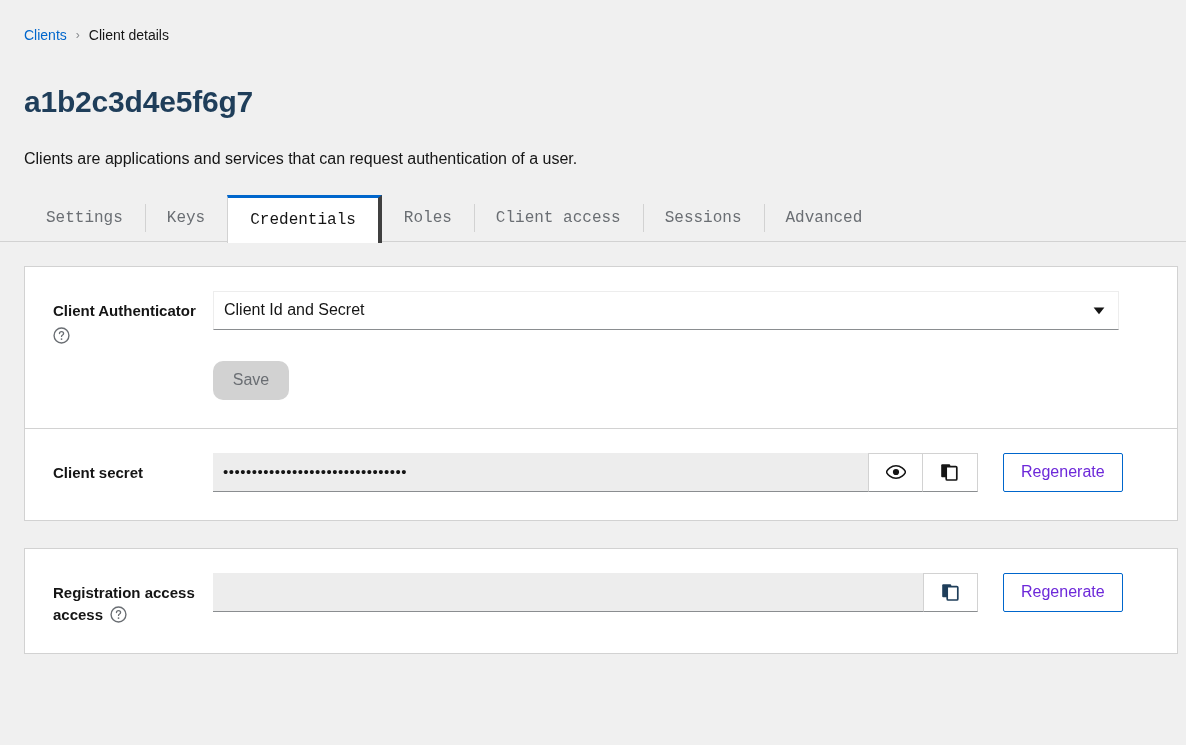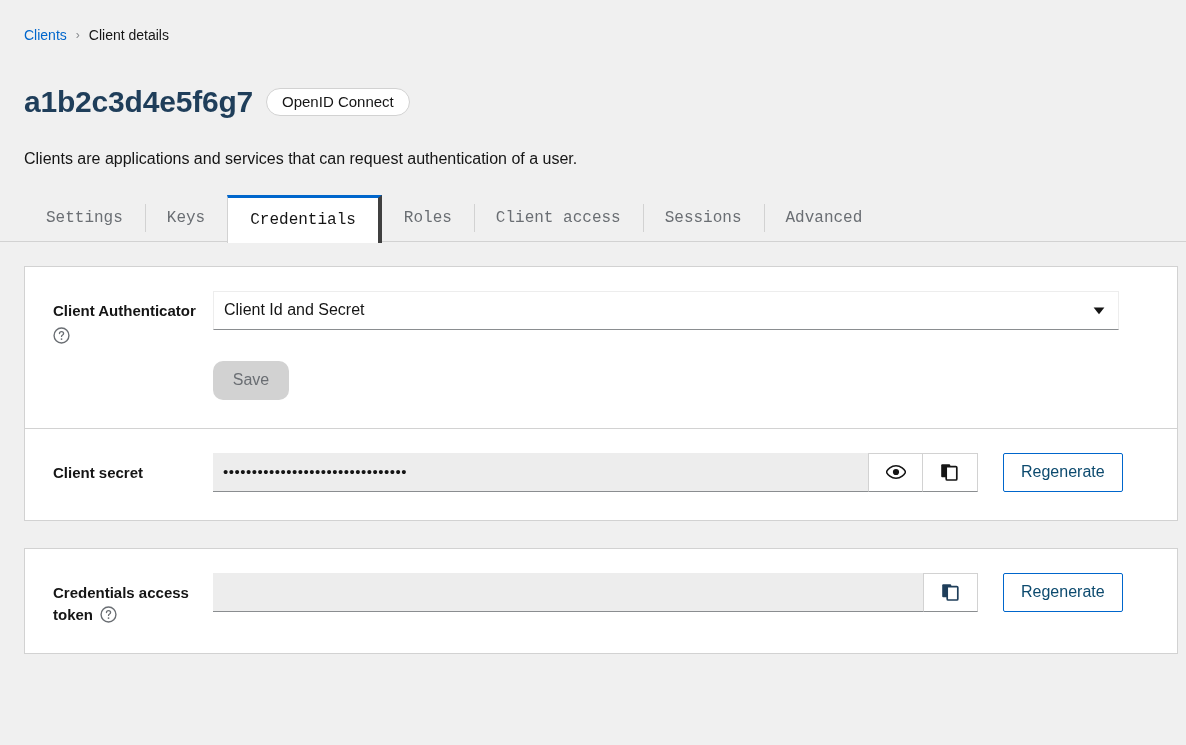--- a/index.html
+++ b/index.html
@@ -267,21 +267,21 @@
     padding: 0;
   }
   .ig-btn:first-of-type { border-left: 1px solid #d2d2d2; }
   .ig-btn svg { display: block; }
 
   .btn-secondary {
     margin-left: 25px;
     height: 39px;
     padding: 0 17px;
     background: #fff;
-    color: #0c4a6e;
+    color: #6d28d9;
     border: 1px solid #06c;
     border-radius: 2px;
     font-size: 16px;
     font-family: inherit;
     cursor: pointer;
     white-space: nowrap;
     box-sizing: border-box;
   }
 
   .secret-row .ig-input { width: 655px; }
@@ -293,21 +293,20 @@
 <div class="page-header">
 
   <div class="breadcrumb">
     <a class="breadcrumb-link">Clients</a>
     <span class="breadcrumb-sep">›</span>
     <span class="breadcrumb-current">Client details</span>
   </div>
 
   <div class="title-row">
     <h1 class="page-title">a1b2c3d4e5f6g7</h1>
-    <span class="badge-oidc">OpenID Connect</span>
   </div>
 
   <div class="page-subtitle">Clients are applications and services that can request authentication of a user.</div>
 </div>
 
 <div class="tabs">
   <button class="tab">Settings</button>
   <button class="tab">Keys</button>
   <button class="tab active">Credentials</button>
   <button class="tab">Roles</button>
@@ -375,21 +374,21 @@
         </div>
       </div>
     </div>
 
   </div>
 
   <div class="card">
     <div class="form-section">
       <div class="form-row token-row">
         <div class="form-label wrap">
-          <span>Credentials access token</span><span class="help-icon help-inline">
+          <span>Registration access access</span><span class="help-icon help-inline">
               <svg width="17" height="17" viewBox="0 0 16 16" aria-hidden="true">
               <circle cx="8" cy="8" r="7" fill="none" stroke="#6a6e73" stroke-width="1.3"></circle>
               <path d="M6.1 6.2c0-1.1 0.9-1.9 1.95-1.9 1.05 0 1.9 0.75 1.9 1.75 0 0.85-0.5 1.25-1.2 1.7-0.5 0.33-0.7 0.6-0.72 1.15" fill="none" stroke="#6a6e73" stroke-width="1.25" stroke-linecap="round"></path>
               <circle cx="8.03" cy="11.35" r="0.85" fill="#6a6e73"></circle>
             </svg>
             </span>
         </div>
         <div class="form-control">
           <div class="input-group">
             <input class="ig-input" type="text" readonly="" value="" style="">

